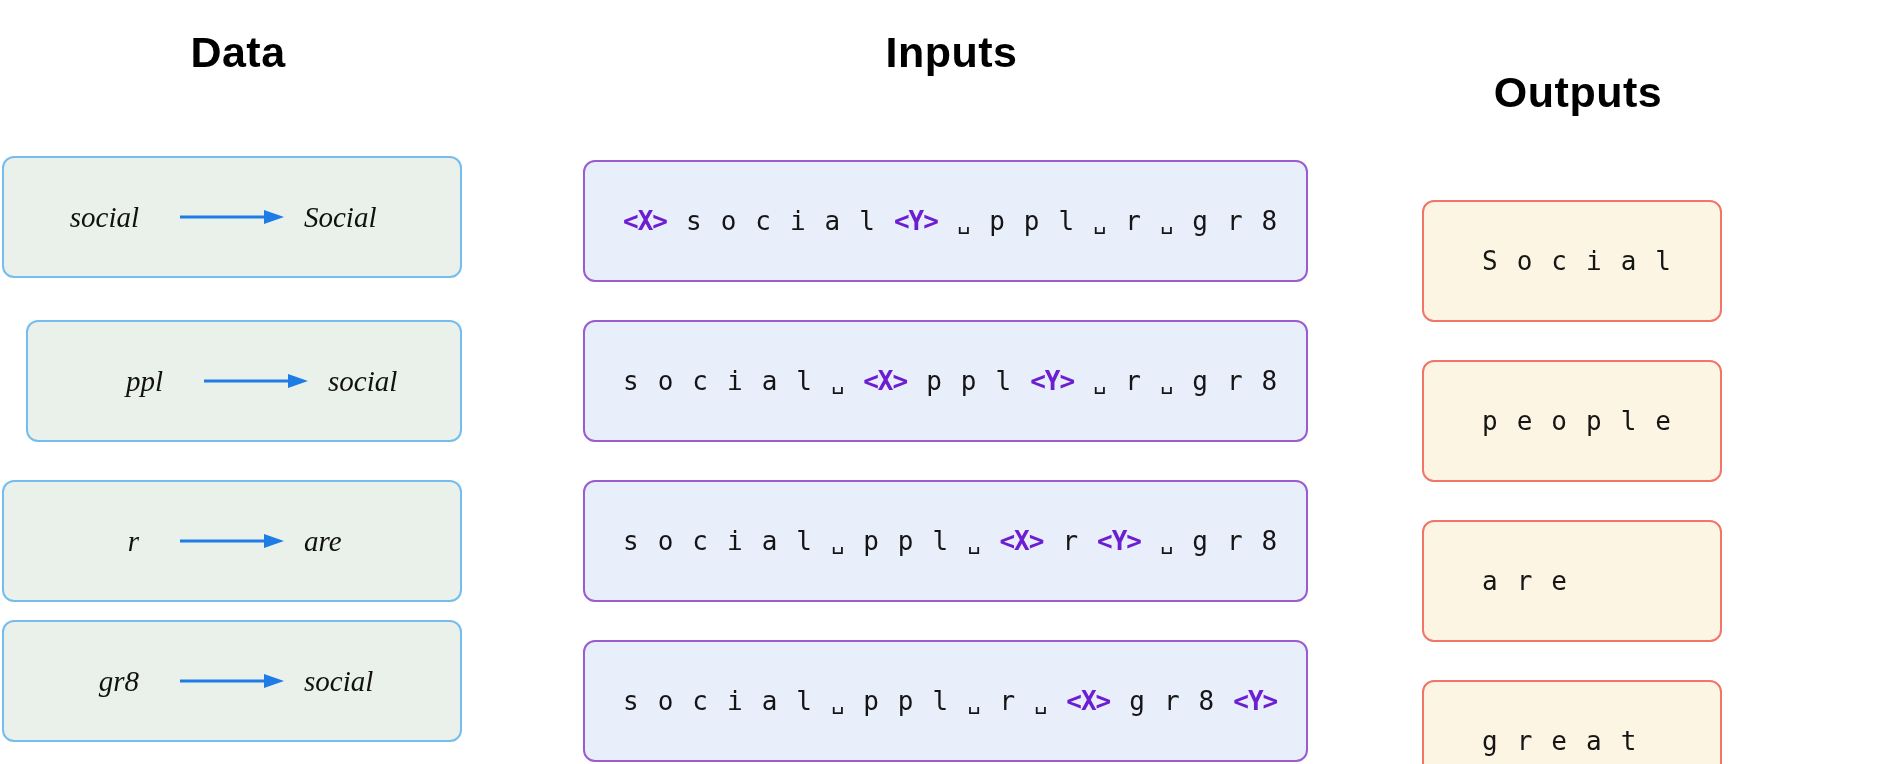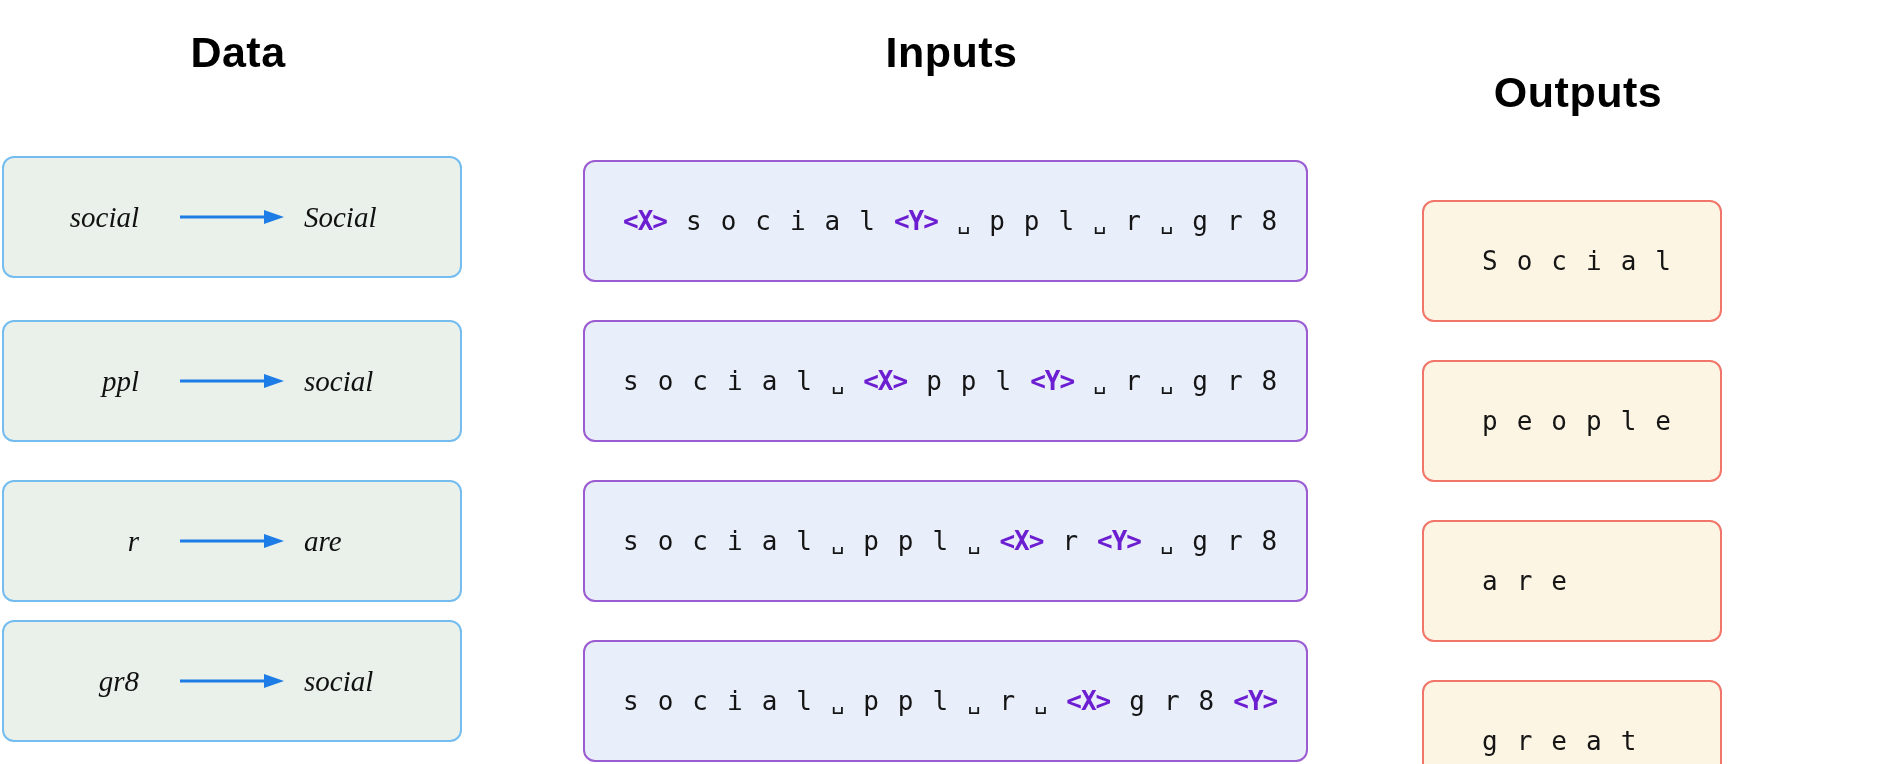--- a/index.html
+++ b/index.html
@@ -75,21 +75,21 @@
     <div class="col-header">Data</div>
     <div id="data-rows">
         <div class="box data-box" style="top: 156px;">
           <span class="d-from">social</span>
           <svg class="arrow" width="105" height="16" viewBox="0 0 105 16">
      <line x1="1" y1="8" x2="87" y2="8" stroke="#1d7ce5" stroke-width="3"></line>
      <polygon points="85,1 105,8 85,15" fill="#1d7ce5"></polygon>
    </svg>
           <span class="d-to">Social</span>
         </div>
-        <div class="box data-box" style="top: 320px;">
+        <div class="box data-box" style="top: 320px; margin-left: 24px;">
           <span class="d-from">ppl</span>
           <svg class="arrow" width="105" height="16" viewBox="0 0 105 16">
      <line x1="1" y1="8" x2="87" y2="8" stroke="#1d7ce5" stroke-width="3"></line>
      <polygon points="85,1 105,8 85,15" fill="#1d7ce5"></polygon>
    </svg>
           <span class="d-to">social</span>
         </div>
         <div class="box data-box" style="top: 480px;">
           <span class="d-from">r</span>
           <svg class="arrow" width="105" height="16" viewBox="0 0 105 16">

